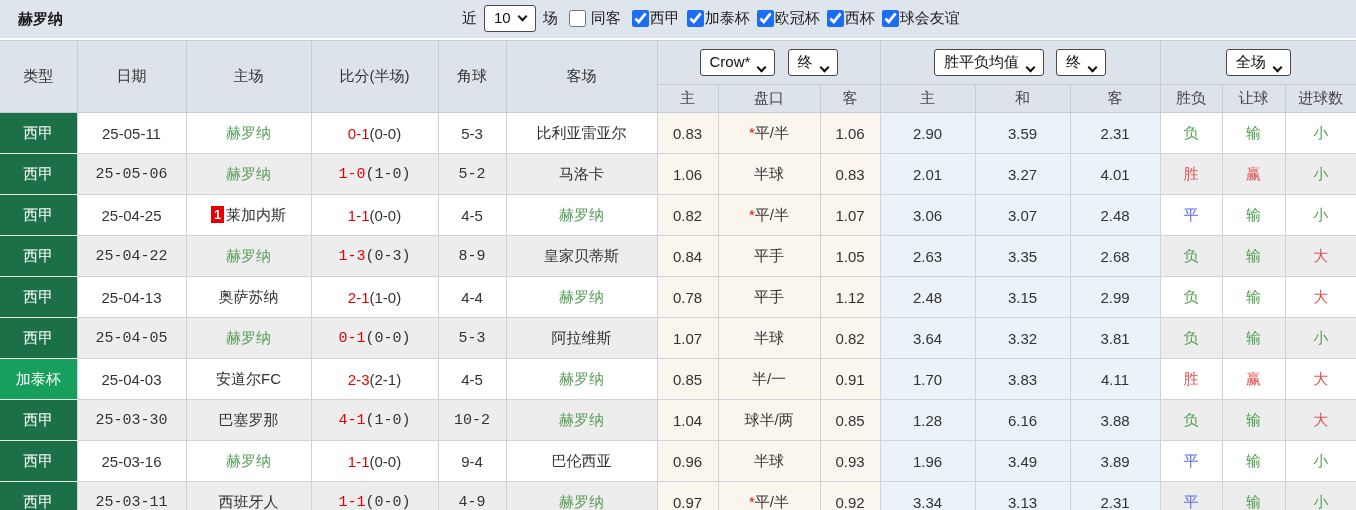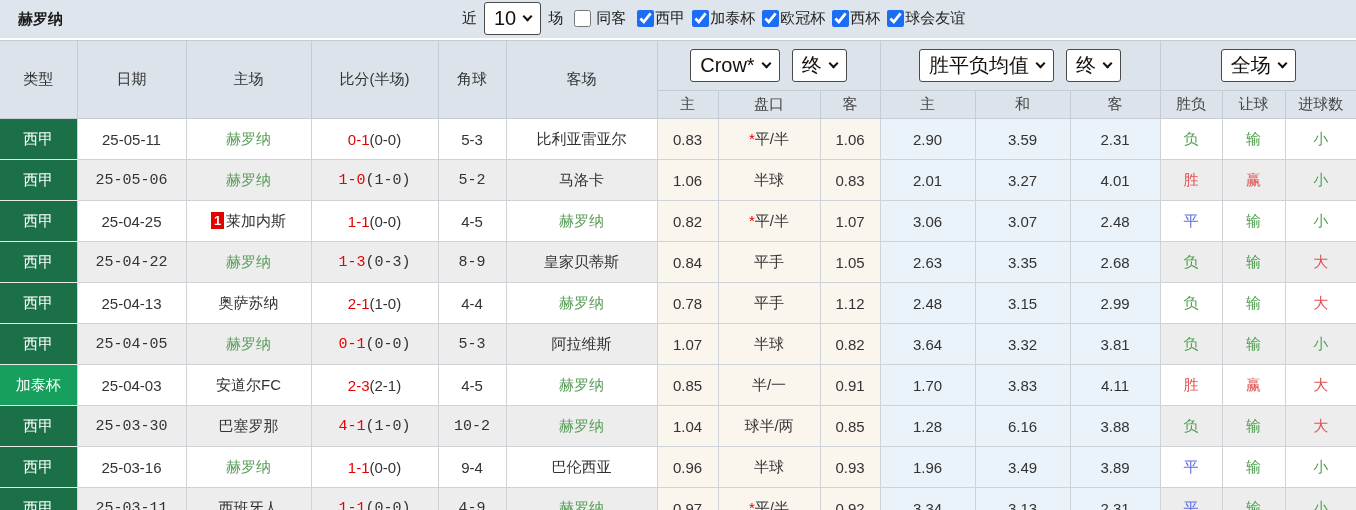--- a/index.html
+++ b/index.html
@@ -45,21 +45,21 @@
   .topbar .cb-first { margin-left: 10px; }
 
   
   .sel {
     display: inline-flex;
     align-items: center;
     background: #fff;
     border: 1px solid #4a4a4a;
     border-radius: 3px;
     padding: 3px 9px 4px 9px;
-    font-size: 20px;
+    font-size: 15px;
     color: #111;
     cursor: pointer;
     line-height: 1.2;
     margin: 0 3px;
   }
   .sel .chev {
     width: 7px; height: 7px;
     border-right: 2px solid #111;
     border-bottom: 2px solid #111;
     transform: rotate(45deg);
@@ -123,21 +123,21 @@
     margin-right: 2px;
     vertical-align: 1px;
   }
   .badge:empty { display: none; }
 
   .c-red   { color: var(--win-red, #e05252); }
   .c-green { color: var(--lose-green, #4e9e4e); }
   .c-blue  { color: var(--draw-blue, #5b6ee1); }
 
   .selcell { text-align: center; }
-  .selcell .sel { margin: 8px 4px; }
+  .selcell .sel { margin: 8px 4px; align-items: flex-end; }
 </style>
 </head>
 <body style="--laliga-green: #1b7048; --cup-green: #17a05d; --team-green: #5a9e5a; --score-red: #e60000; --win-red: #e05252; --draw-blue: #5b6ee1; --lose-green: #4e9e4e;">
 
 <div class="app">
 
   <div class="topbar">
     <span class="title">赫罗纳</span>
     <div class="controls">
       <span class="lbl">近</span>

